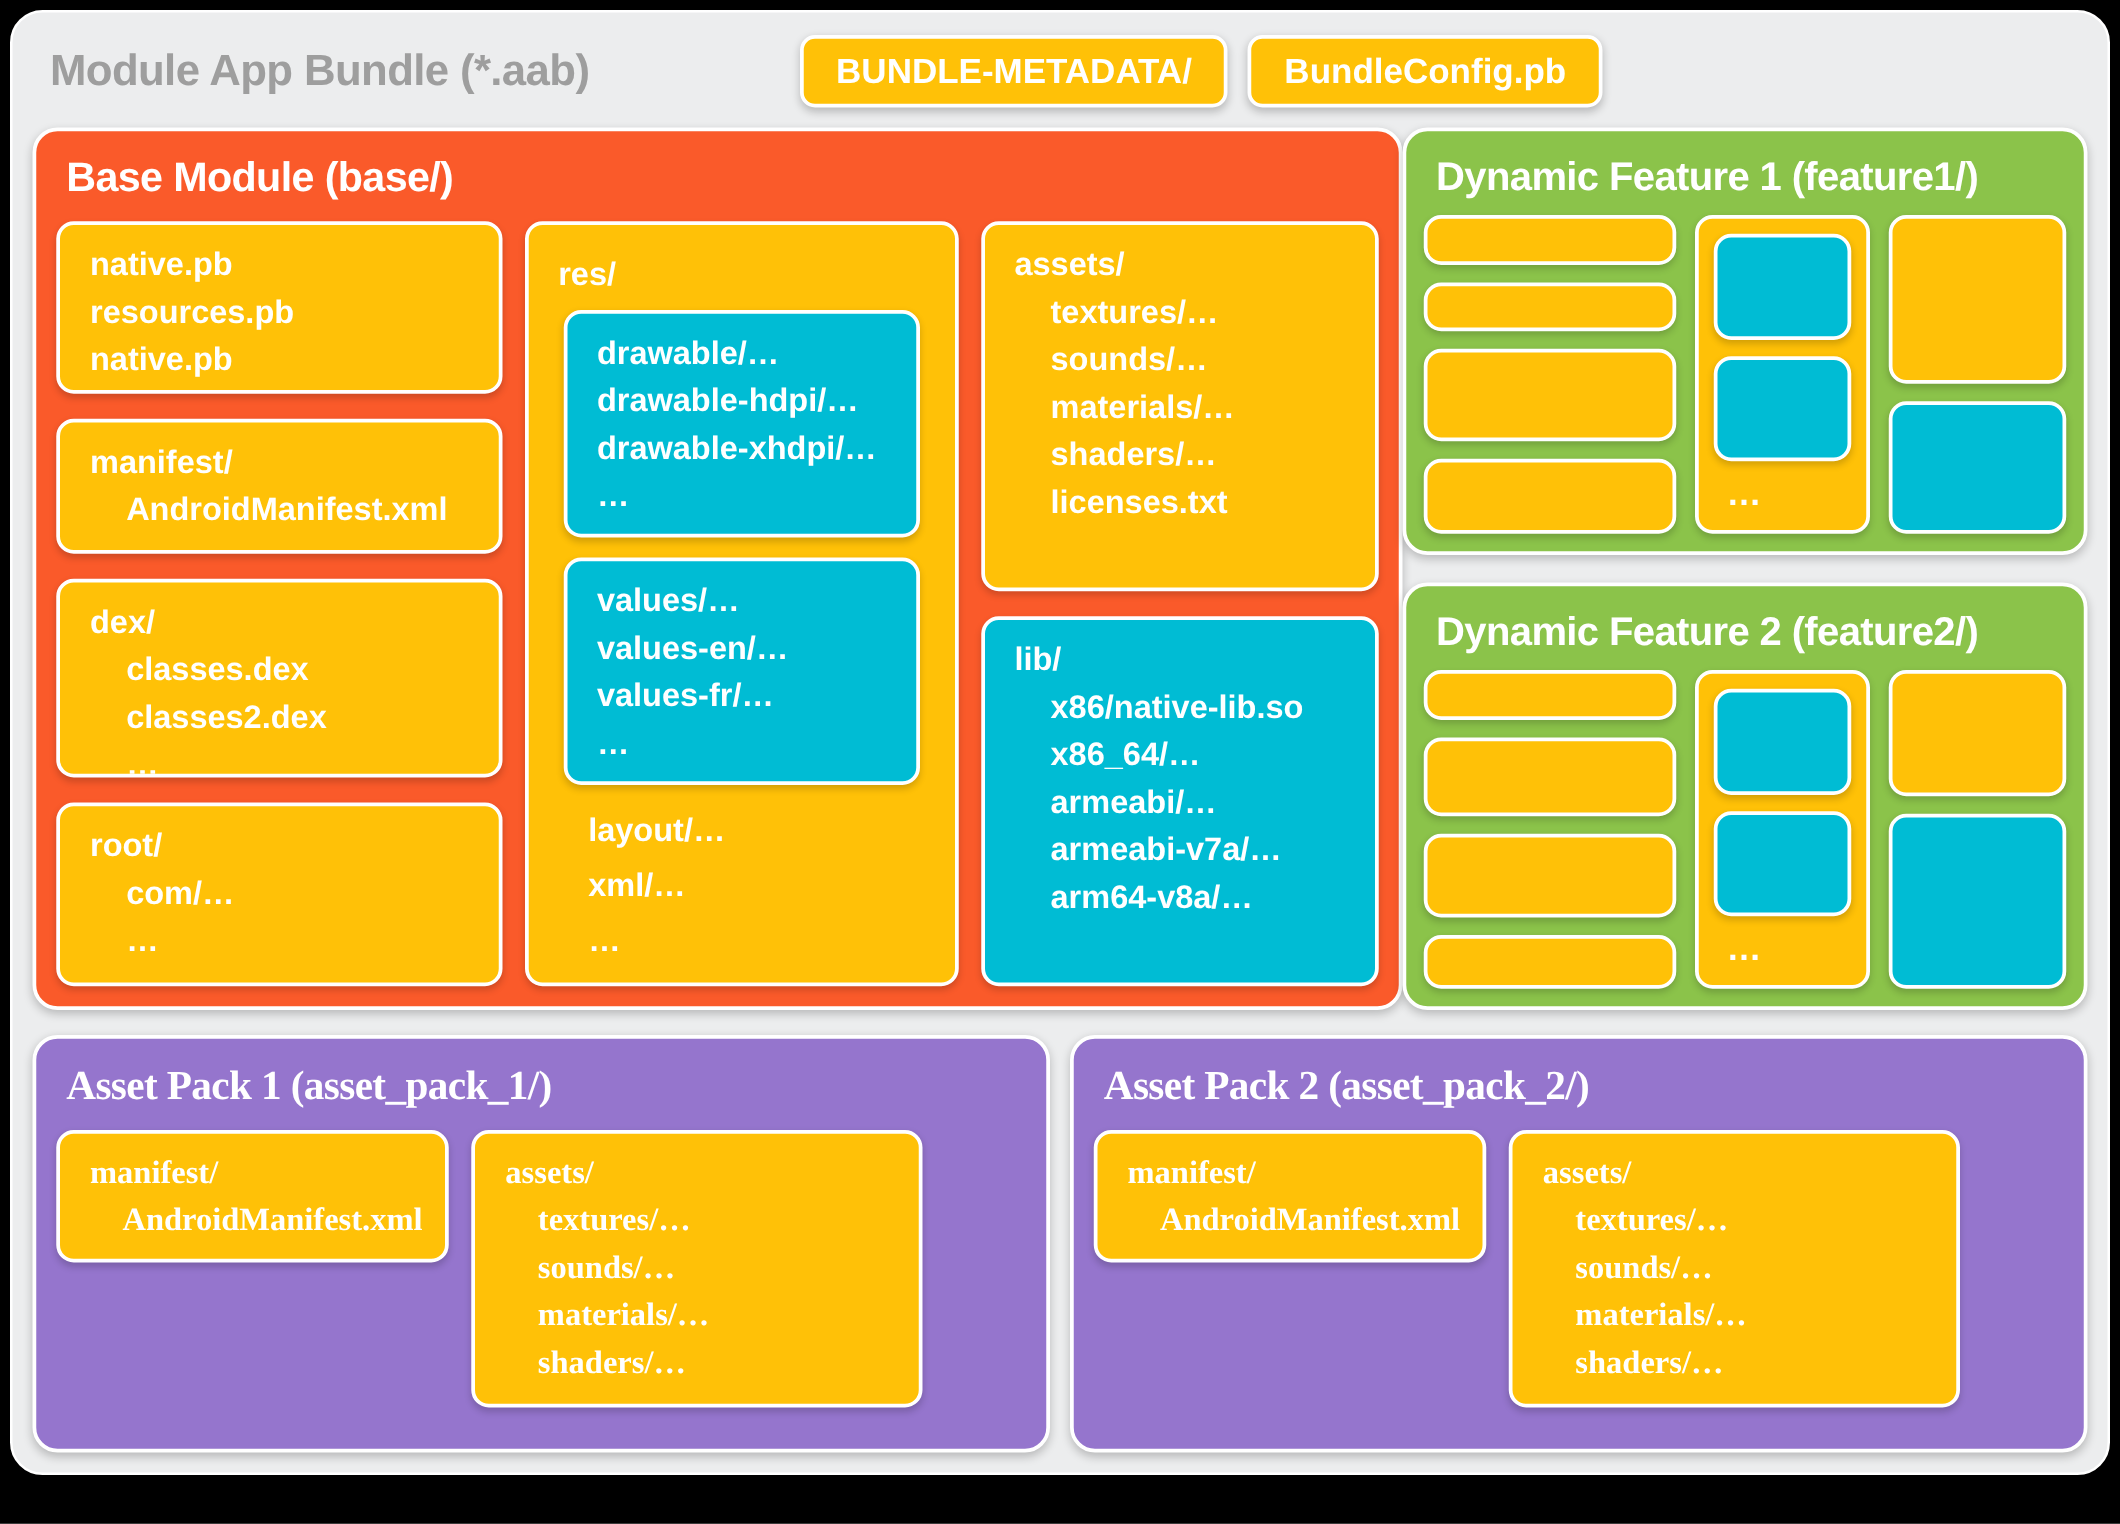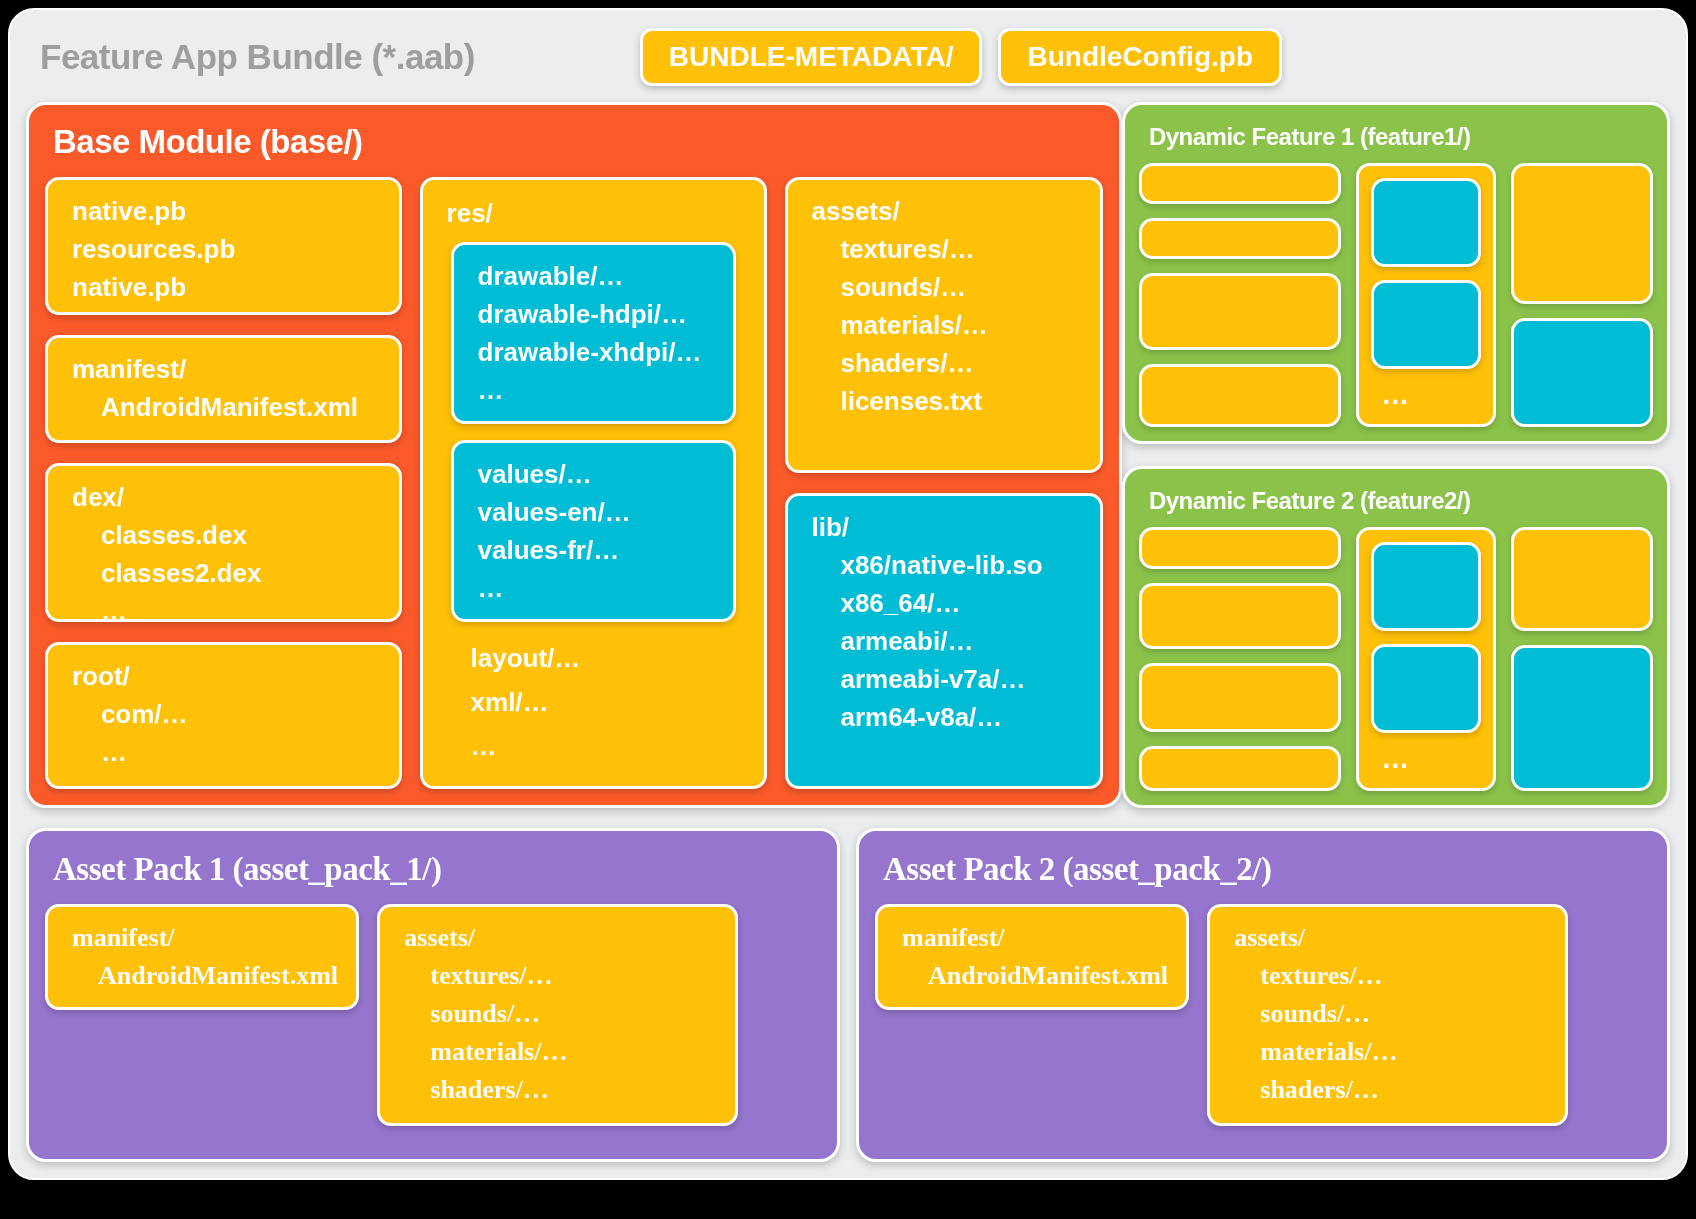--- a/index.html
+++ b/index.html
@@ -50,31 +50,31 @@
     border:3px solid #fff; border-radius:14px;
     box-shadow:0 3px 6px rgba(0,0,0,.18);
   }
   .y{ background:var(--yellow); }
   .t{ background:var(--teal); }
   .filebox{ color:#fff; font-size:26px; line-height:38px; padding:12px 10px 12px 24px; overflow:hidden; }
   .line{ white-space:pre-wrap; }
   
   .box-pb{ flex:1.25; } .box-manifest{ flex:0.9; } .box-dex{ flex:1.5; } .box-root{ flex:1.35; }
   
-  .res-box{ height:100%; display:flex; flex-direction:column; padding:12px 14px; }
+  .res-box{ height:100%; display:flex; flex-direction:column; padding:12px 14px;justify-content:flex-end; }
   .res-label{ color:#fff; font-size:26px; line-height:38px; margin:2px 0 10px 10px; }
   .res-box .t{ margin:0 14px; flex:0 0 auto; }
   .res-gap{ height:16px; flex:0 0 auto; }
   .res-tail{ color:#fff; font-size:26px; line-height:44px; margin:14px 0 0 34px; }
   
   .bm-col3 .pbox{ flex:1; }
   
   .df-col{ flex:1; display:flex; flex-direction:column; gap:22px; min-width:0; }
   .df{ flex:1; background:var(--green); padding:12px 14px 14px 14px; }
-  .df .module-title{ font-size:24px; margin:6px 0 12px 10px; }
+  .df .module-title{ font-size:32px; margin:6px 0 12px 10px; }
   .df-cols{ flex:1; display:flex; gap:15px; min-height:0; }
   .df-colA{ flex:1.45; display:flex; flex-direction:column; gap:14px; }
   .df-colB{ flex:1; display:flex; flex-direction:column; }
   .df-colC{ flex:1.02; display:flex; flex-direction:column; gap:14px; }
   .df-midbox{
     flex:1; background:var(--yellow); border:3px solid #fff; border-radius:14px;
     box-shadow:0 3px 6px rgba(0,0,0,.18);
     padding:12px 12px; display:flex; flex-direction:column; gap:13px;
   }
   .df-midbox .t{ flex:1; }
@@ -86,21 +86,21 @@
   .ap-content{ flex:1; display:flex; gap:18px; align-items:flex-start; min-height:0; }
   .ap-manifest{ width:40.5%; }
   .ap-assets{ width:46.5%; height:100%; }
 </style>
 </head>
 <body>
 
 <div class="card">
 
   <div class="header-row">
-    <div class="page-title">Feature App Bundle (*.aab)</div>
+    <div class="page-title">Module App Bundle (*.aab)</div>
     <div class="badges">
       <div class="badge">BUNDLE-METADATA/</div>
       <div class="badge">BundleConfig.pb</div>
     </div>
   </div>
 
   <div class="top-row">
 
     <div class="module base-module">
       <div class="module-title">Base Module (base/)</div>

